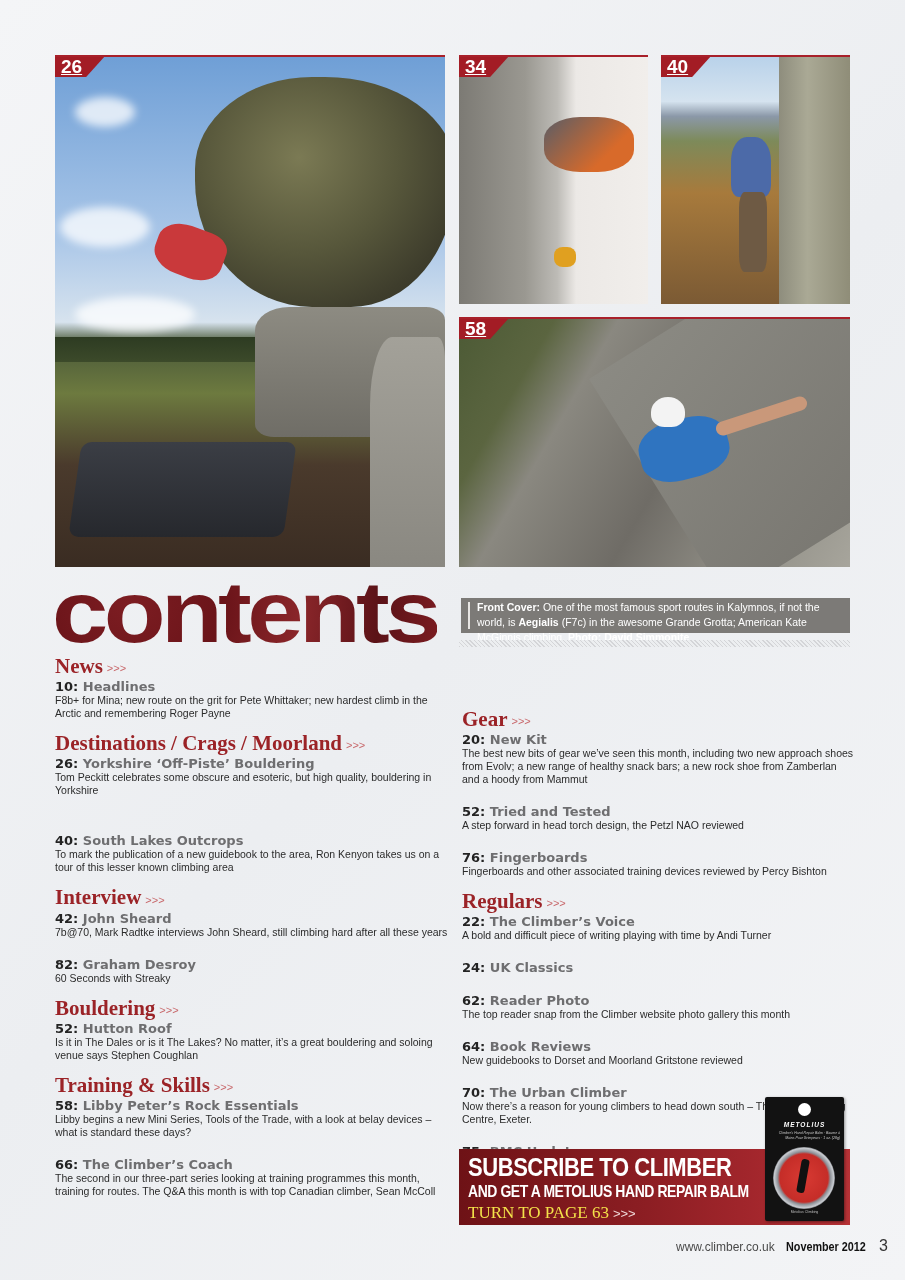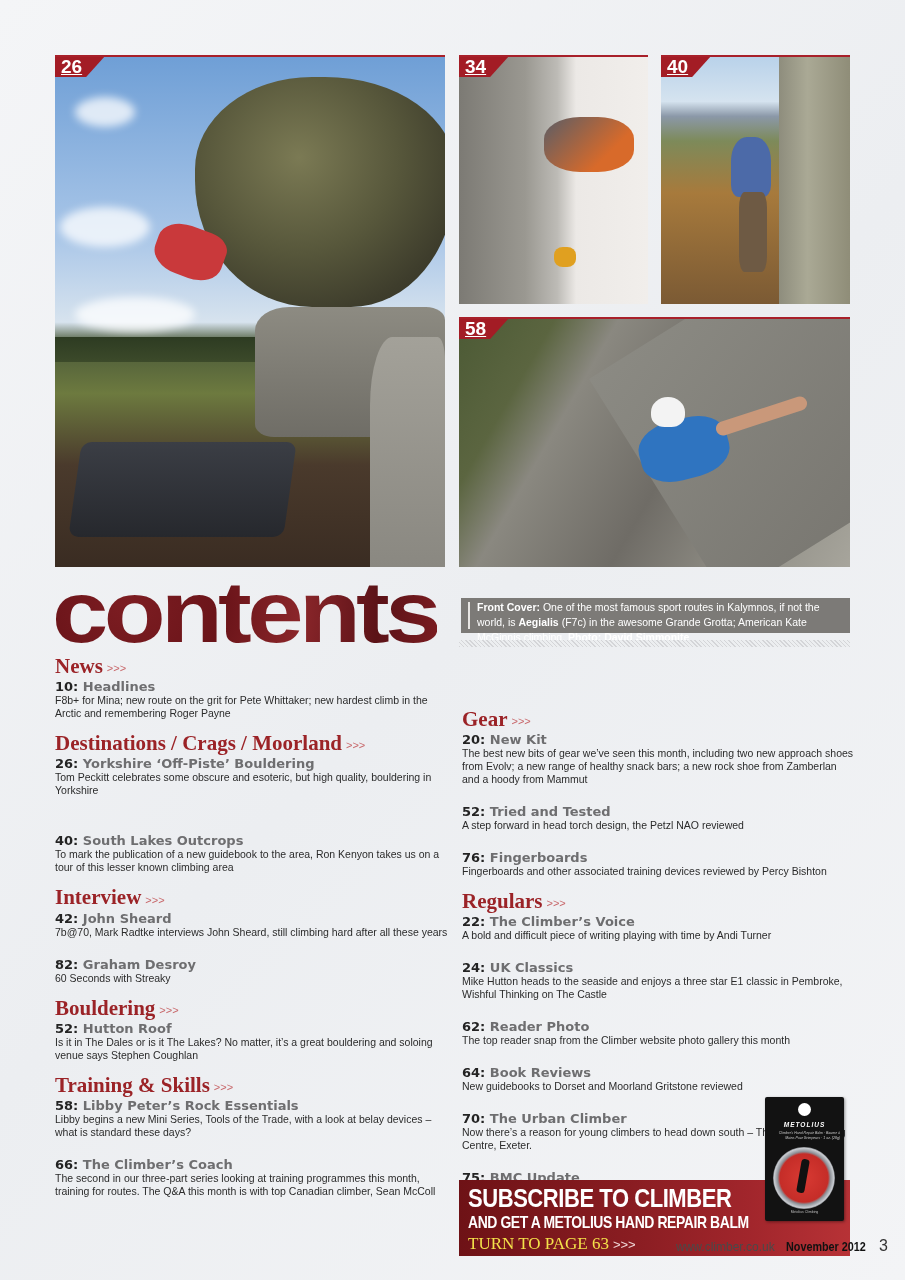--- a/index.html
+++ b/index.html
@@ -107,21 +107,21 @@
     font-family: "DejaVu Sans", sans-serif; font-weight: bold;
     font-size: 13px; line-height: 15px; color: #6e6e70;
   }
   .entry-title .num { color: #232323; }
   .entry-desc { font-size: 10.5px; line-height: 13px; color: #2b2b2b; }
   .entry { margin-bottom: 0; }
   .gap-l { height: 18px; }
   .gap-m { height: 12px; }
 
   .promo {
-    position: absolute; left: 459px; top: 1180px; width: 391px; height: 76px;
+    position: absolute; left: 459px; top: 1149px; width: 391px; height: 76px;
     background: linear-gradient(90deg, #6e1216 0%, #8a1d22 45%, #a2262c 75%, #b73236 100%);
     overflow: hidden;
   }
   .promo-l1 {
     position: absolute; left: 9px; top: 4px;
     font-family: "Liberation Sans", sans-serif; font-weight: bold; color: #fff;
     font-size: 25px; line-height: 28px; letter-spacing: -0.5px;
     transform: scaleX(0.88); transform-origin: left top;
   }
   .promo-l2 {
@@ -275,21 +275,20 @@
   <div class="gap-m"></div>
 
   <div class="section-head"><span>Regulars</span><span class="arrows">&gt;&gt;&gt;</span></div>
   <div class="entry">
     <div class="entry-title"><span class="num">22:</span> <span>The Climber’s Voice</span></div>
     <div class="entry-desc">A bold and difficult piece of writing playing with time by Andi Turner</div>
   </div>
   <div class="gap-l"></div>
   <div class="entry">
     <div class="entry-title"><span class="num">24:</span> <span>UK Classics</span></div>
-    <div class="entry-desc">Mike Hutton heads to the seaside and enjoys a three star E1 classic in Pembroke, Wishful Thinking on The Castle</div>
   </div>
   <div class="gap-l"></div>
   <div class="entry">
     <div class="entry-title"><span class="num">62:</span> <span>Reader Photo</span></div>
     <div class="entry-desc">The top reader snap from the Climber website photo gallery this month</div>
   </div>
   <div class="gap-l"></div>
   <div class="entry">
     <div class="entry-title"><span class="num">64:</span> <span>Book Reviews</span></div>
     <div class="entry-desc">New guidebooks to Dorset and Moorland Gritstone reviewed</div>

